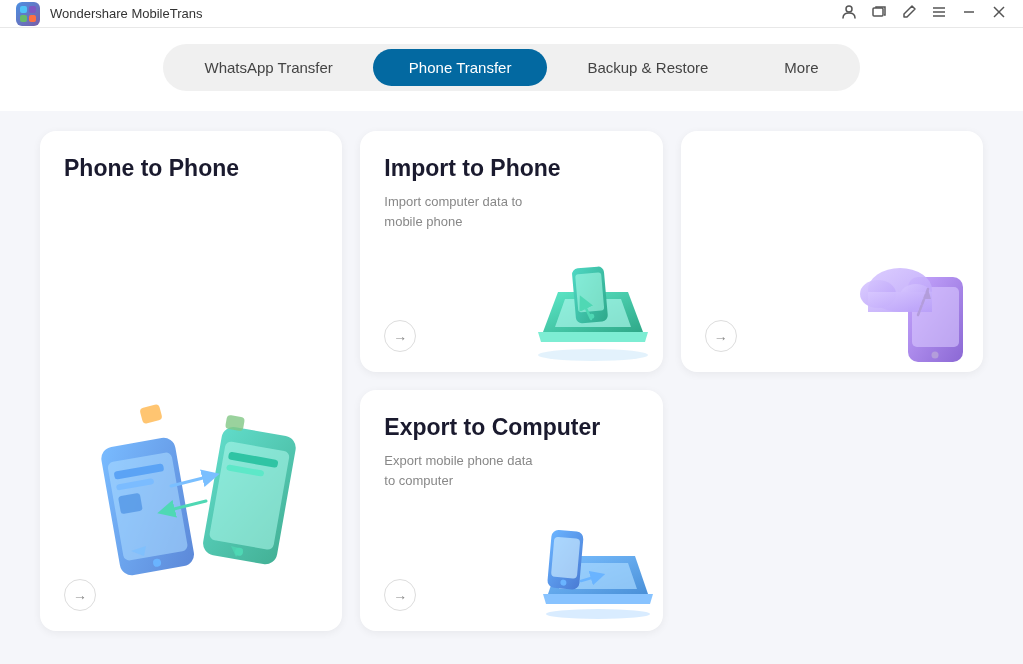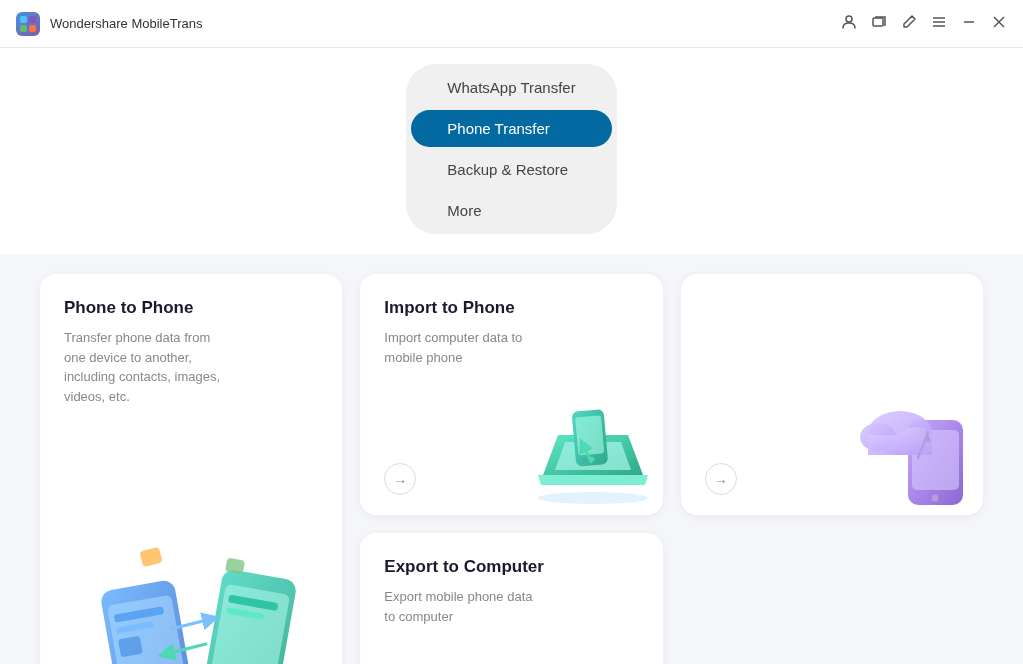--- a/index.html
+++ b/index.html
@@ -11,21 +11,21 @@
       overflow: hidden;
       position: relative;
     }
 
     
     .titlebar {
       display: flex;
       align-items: center;
       justify-content: space-between;
       background: #ffffff;
-      height: 48px;
+      height: 28px;
       padding: 0 16px;
       border-bottom: 1px solid #e8e8e8;
     }
     .titlebar-left {
       display: flex;
       align-items: center;
       gap: 10px;
     }
     .app-icon {
       width: 24px;
@@ -63,21 +63,20 @@
       display: flex;
       justify-content: center;
       gap: 0;
     }
     .nav-inner {
       background: #f0f0f0;
       border-radius: 30px;
       padding: 5px;
       display: flex;
       gap: 4px;
-      flex-direction: column;
     }
     .nav-item {
       padding: 10px 36px;
       border-radius: 25px;
       font-size: 15px;
       font-weight: 500;
       cursor: pointer;
       color: #444;
       transition: all 0.2s;
       white-space: nowrap;
@@ -105,21 +104,21 @@
       overflow: hidden;
       cursor: pointer;
       transition: box-shadow 0.2s;
       box-shadow: 0 2px 8px rgba(0,0,0,0.06);
     }
     .card.large {
       grid-row: 1 / 3;
     }
 
     .card-title {
-      font-size: 17px;
+      font-size: 23px;
       font-weight: 700;
       color: #1a1a2e;
       margin-bottom: 10px;
     }
     .card-desc {
       font-size: 13px;
       color: #888;
       line-height: 1.5;
       max-width: 160px;
     }
@@ -236,21 +235,20 @@
     <div class="nav-item active">Phone Transfer</div>
     <div class="nav-item">Backup &amp; Restore</div>
     <div class="nav-item">More</div>
   </div>
 </div>
 
 <div class="main">
 
   <div class="card large">
     <div class="card-title">Phone to Phone</div>
-    <div class="card-desc">Transfer phone data from one device to another, including contacts, images, videos, etc.</div>
 
     <div class="phone-to-phone-illus">
       <svg width="220" height="200" viewBox="0 0 220 200">
 
         <g transform="translate(10,20) rotate(-10,60,100)">
           <rect x="20" y="30" width="75" height="130" rx="12" fill="url(#blueGrad)" opacity="0.9"></rect>
           <rect x="25" y="45" width="65" height="100" rx="6" fill="#a8d8ff" opacity="0.6"></rect>
           <circle cx="57" cy="152" r="4" fill="#6ab4ff"></circle>
 
           <rect x="30" y="55" width="50" height="8" rx="3" fill="#5ba3f5"></rect>

